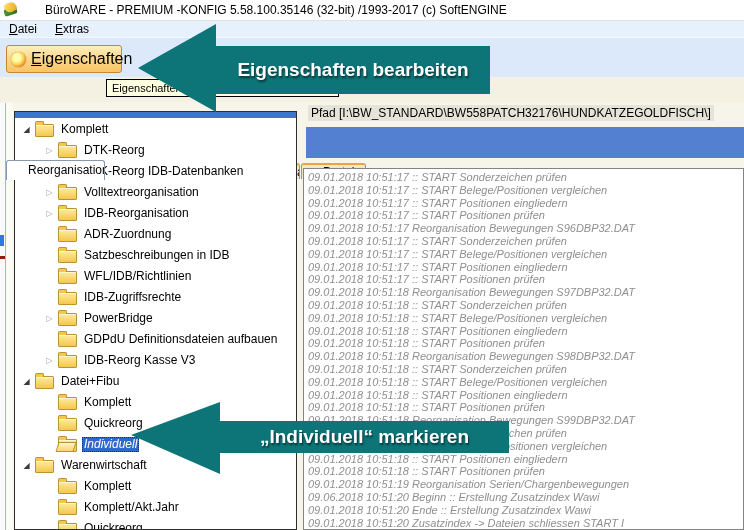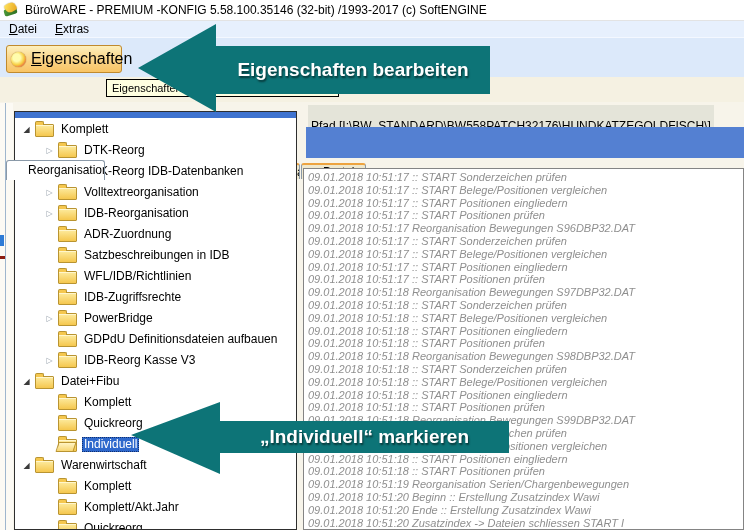--- a/index.html
+++ b/index.html
@@ -1,21 +1,21 @@
 <!DOCTYPE html>
 <html><head>
 <meta charset="utf-8">
 <style>
   html,body{margin:0;padding:0;}
   .screen{position:relative;width:744px;height:530px;overflow:hidden;
     background:#f7f4ea;font-family:"Liberation Sans",sans-serif;color:#000;}
 
   
   .titlebar{position:absolute;left:0;top:0;width:744px;height:20px;background:#ffffff;
-    border-bottom:1px solid #e3e3e3;display:flex;align-items:center;}
+    border-bottom:1px solid #e3e3e3;display:flex;align-items:center;gap:20px;}
   .appicon{width:16px;height:16px;margin:0 6px 0 3px;position:relative;flex:0 0 16px;}
   .appicon .sw1{position:absolute;left:1px;top:6px;width:13px;height:7px;background:linear-gradient(135deg,#4f9e3c,#2d6e22);transform:rotate(-18deg);border-radius:2px;}
   .appicon .sw2{position:absolute;left:2px;top:1px;width:11px;height:9px;background:linear-gradient(135deg,#ffe45e,#e8a51f);transform:rotate(-30deg);border-radius:2px 5px 2px 5px;box-shadow:0 0 1px #7a5c10;}
   .title-text{font-size:12px;white-space:nowrap;}
 
   
   .menubar{position:absolute;left:0;top:21px;width:744px;height:16px;background:#e7f0fd;
     display:flex;align-items:flex-start;font-size:12px;}
   .menu-item{display:inline-block;padding:0 9px;height:16px;line-height:16px;}
   .menu-item::first-letter{text-decoration:underline;}
@@ -65,25 +65,25 @@
   .tree-row.lvl1{padding-left:28px;}
   .folder{position:relative;width:17px;height:11px;margin:2px 5px 0 2px;flex:0 0 17px;
     background:linear-gradient(180deg,#fdeb9e,#f5c74e);border:1px solid #b99431;border-radius:1px;
     box-shadow:inset 0 1px 0 #fff6cc;}
   .folder::before{content:'';position:absolute;top:-4px;left:-1px;width:7px;height:3px;
     background:#f5c74e;border:1px solid #b99431;border-bottom:none;border-radius:2px 2px 0 0;}
   .folder.open::after{content:'';position:absolute;left:-2px;top:2px;width:16px;height:8px;
     background:linear-gradient(180deg,#fff4c4,#f8d671);border:1px solid #b99431;
     transform:skewX(-18deg);border-radius:1px;}
   .tree-label{padding:0 2px;line-height:15px;}
-  .tree-label.selected{background:#2e68cc;color:#fff;outline:1px dotted #102f6e;outline-offset:-1px;}
+  .tree-label.selected{background:#2e68cc;color:#fff;outline:1px dotted #102f6e;outline-offset:-1px;font-style:italic;}
 
   
   .pathlabel{position:absolute;left:308px;top:105px;font-size:12px;background:#e4e4d9;
-    padding:14px 3px;white-space:nowrap;z-index:2;}
+    padding:1px 3px;white-space:nowrap;z-index:2;}
   .progressbar{position:absolute;left:306px;top:127px;width:438px;height:31px;background:#5480d2;z-index:2;}
   .logbox{position:absolute;left:303px;top:168px;width:441px;height:362px;background:#fff;
     border:1px solid #848484;box-sizing:border-box;overflow:hidden;z-index:2;font-style:italic;}
   .log-line{font-size:11px;line-height:12.8px;color:#8f8f8f;white-space:nowrap;padding-left:4px;}
   .logbox .log-line:first-child{margin-top:2px;}
 
   
   .tooltip{position:absolute;left:106px;top:79px;background:#ffffe1;border:1px solid #000;
     font-size:11px;padding:2px 5px;white-space:nowrap;z-index:6;}
 
@@ -268,21 +268,21 @@
       <div class="log-line">09.01.2018 10:51:18 :: START Sonderzeichen prüfen</div>
       <div class="log-line">09.01.2018 10:51:18 :: START Belege/Positionen vergleichen</div>
       <div class="log-line">09.01.2018 10:51:18 :: START Positionen eingliedern</div>
       <div class="log-line">09.01.2018 10:51:18 :: START Positionen prüfen</div>
       <div class="log-line">09.01.2018 10:51:18 Reorganisation Bewegungen S99DBP32.DAT</div>
       <div class="log-line">09.01.2018 10:51:18 :: START Sonderzeichen prüfen</div>
       <div class="log-line">09.01.2018 10:51:18 :: START Belege/Positionen vergleichen</div>
       <div class="log-line">09.01.2018 10:51:18 :: START Positionen eingliedern</div>
       <div class="log-line">09.01.2018 10:51:18 :: START Positionen prüfen</div>
       <div class="log-line">09.01.2018 10:51:19 Reorganisation Serien/Chargenbewegungen</div>
-      <div class="log-line">09.01.2018 10:51:20 Beginn :: Erstellung Zusatzindex Wawi</div>
+      <div class="log-line">09.06.2018 10:51:20 Beginn :: Erstellung Zusatzindex Wawi</div>
       <div class="log-line">09.01.2018 10:51:20 Ende :: Erstellung Zusatzindex Wawi</div>
       <div class="log-line">09.01.2018 10:51:20 Zusatzindex -&gt; Dateien schliessen START I</div>
     </div>
 
   <div class="tooltip">Eigenschaften der Reorganisation bearbeiten</div>
 
   <div class="arrow arrow1">
     <div class="arrow-text">Eigenschaften bearbeiten</div>
   </div>
   <div class="arrow arrow2">

